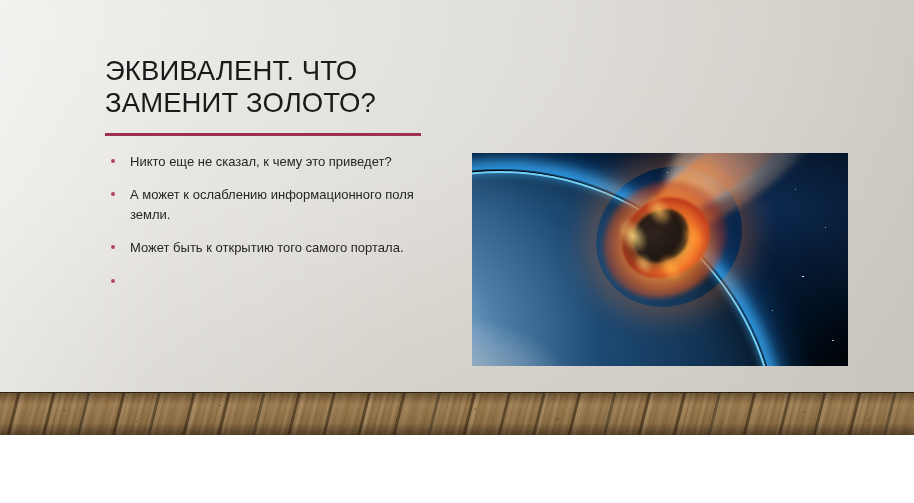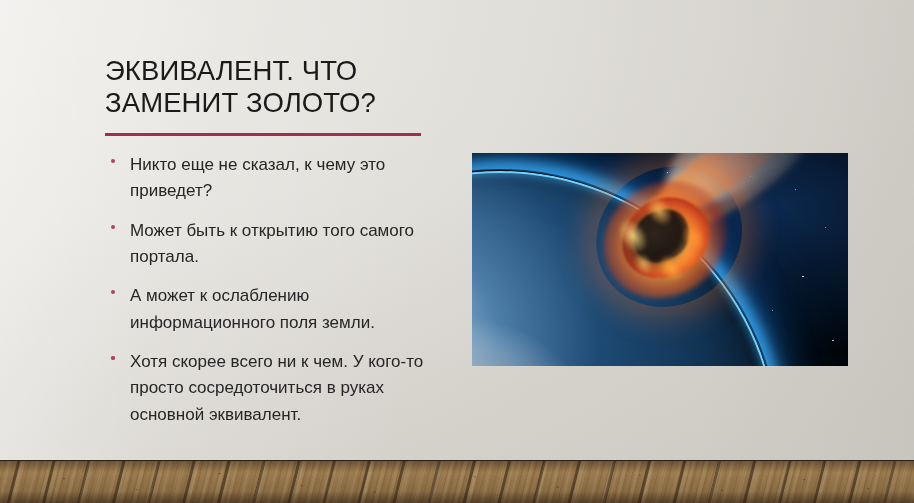--- a/index.html
+++ b/index.html
@@ -10,21 +10,21 @@
   body {
     width: 914px;
     height: 503px;
     overflow: hidden;
     font-family: "Liberation Sans", sans-serif;
   }
 
   #slide {
     position: relative;
     width: 914px;
-    height: 503px;
+    height: 435px;
     overflow: hidden;
     background:
       radial-gradient(120% 100% at 18% 6%, #e6e4df 0%, #e1dfda 38%, #d8d5cf 72%, #d2cfc8 100%);
   }
 
   
   #slide::before {
     content: "";
     position: absolute;
     inset: 0 0 42px 0;
@@ -71,21 +71,21 @@
     width: 320px;
     margin: 0;
     padding: 0;
     list-style: none;
   }
   .bullet {
     position: relative;
     padding-left: 22px;
     margin-bottom: 13px;
     font-family: "Liberation Sans", sans-serif;
-    font-size: 17px;
+    font-size: 13px;
     line-height: 1.55;
     color: #262626;
   }
   .bullet:last-child { margin-bottom: 0; }
   .bullet .dot {
     position: absolute;
     left: 3px;
     top: 7px;
     width: 4px;
     height: 4px;
@@ -391,32 +391,28 @@
   </div>
   <div class="title-rule"></div>
 
   <ul class="bullets">
     <li class="bullet">
       <span class="dot"></span>
       <span>Никто еще не сказал, к чему это приведет?</span>
     </li>
     <li class="bullet">
       <span class="dot"></span>
+      <span>А может к ослаблению информационного поля земли.</span>
+    </li>
+    <li class="bullet">
+      <span class="dot"></span>
       <span>Может быть к открытию того самого портала.</span>
     </li>
     <li class="bullet">
       <span class="dot"></span>
-      <span>А может к ослаблению информационного поля земли.</span>
-    </li>
-    <li class="bullet">
-      <span class="dot"></span>
-    </li>
-    <li class="bullet">
-      <span class="dot"></span>
-      <span>Хотя скорее всего ни к чем. У кого-то просто сосредоточиться в руках основной эквивалент.</span>
     </li>
   </ul>
 
   <div class="picture" title="Пылающий метеорит входит в атмосферу Земли на фоне космоса">
     <div class="pic-layer space"></div>
     <div class="pic-layer stars"></div>
 
     <div class="earth-haze"></div>
     <div class="earth-glow"></div>
     <div class="earth">

